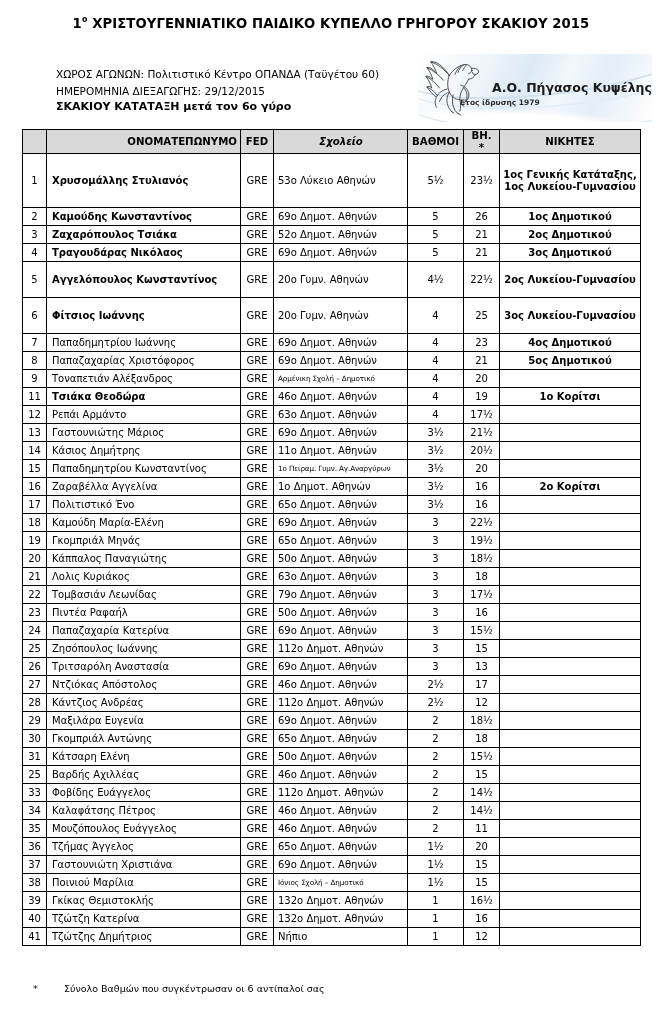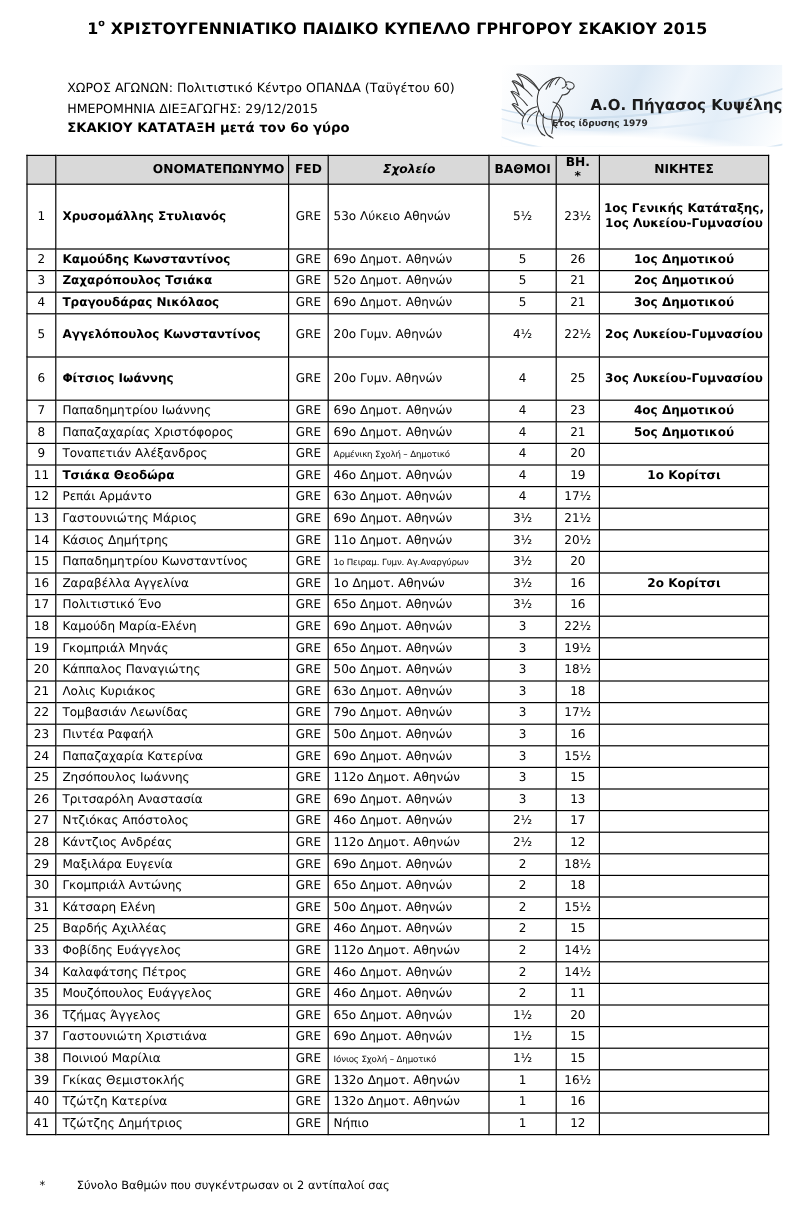--- a/index.html
+++ b/index.html
@@ -596,14 +596,14 @@
         <td class="c-fed-cell">GRE</td>
         <td class="c-school-cell">Νήπιο</td>
         <td class="c-pts-cell">1</td>
         <td class="c-bh-cell">12</td>
         <td class="c-win-cell"></td>
       </tr>
     </tbody>
 </table>
 
 <div class="footnote">
-  <span class="star">*</span><span>Σύνολο Βαθμών που συγκέντρωσαν οι 2 αντίπαλοί σας</span>
+  <span class="star">*</span><span>Σύνολο Βαθμών που συγκέντρωσαν οι 6 αντίπαλοί σας</span>
 </div>
 
 </body></html>

